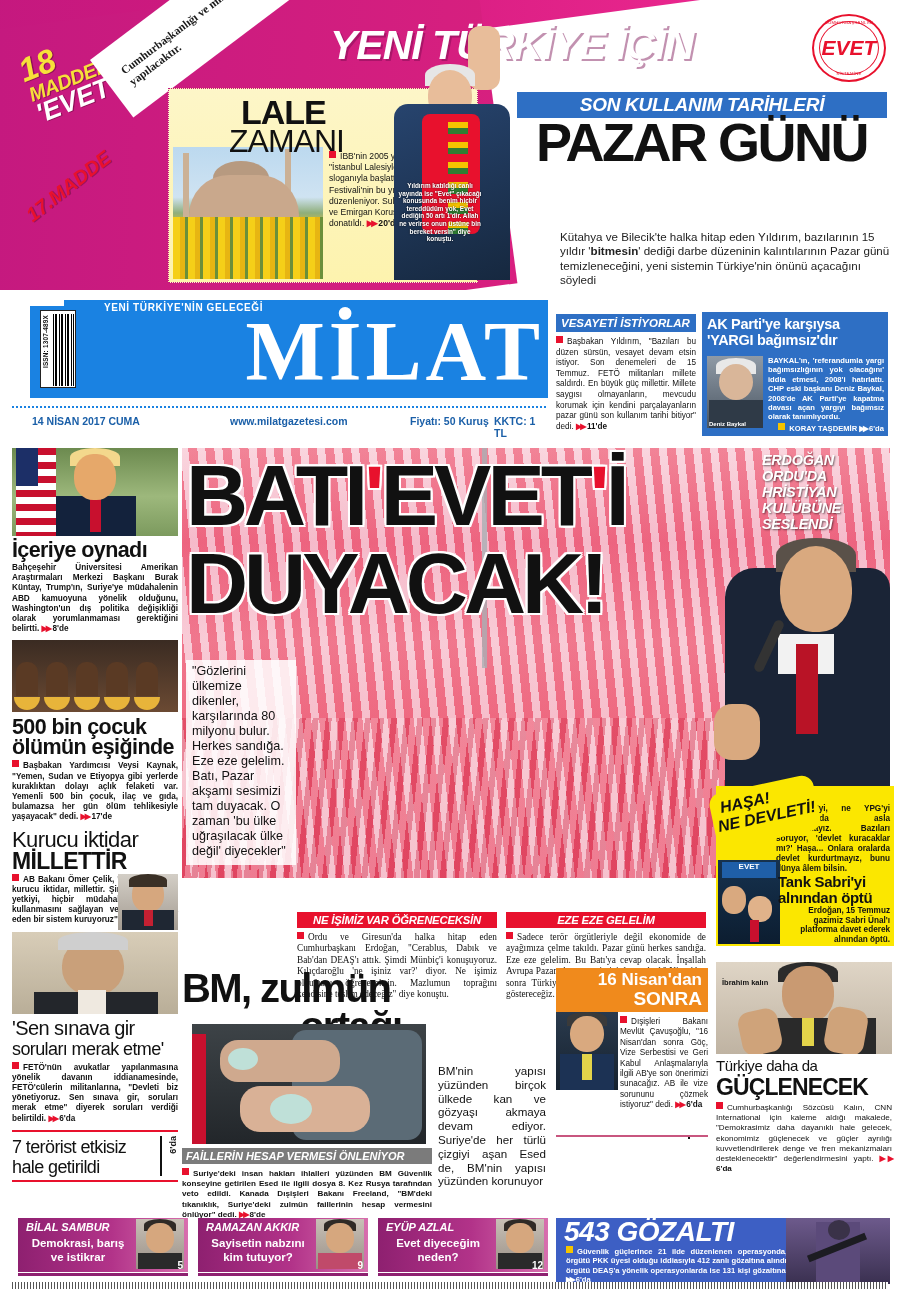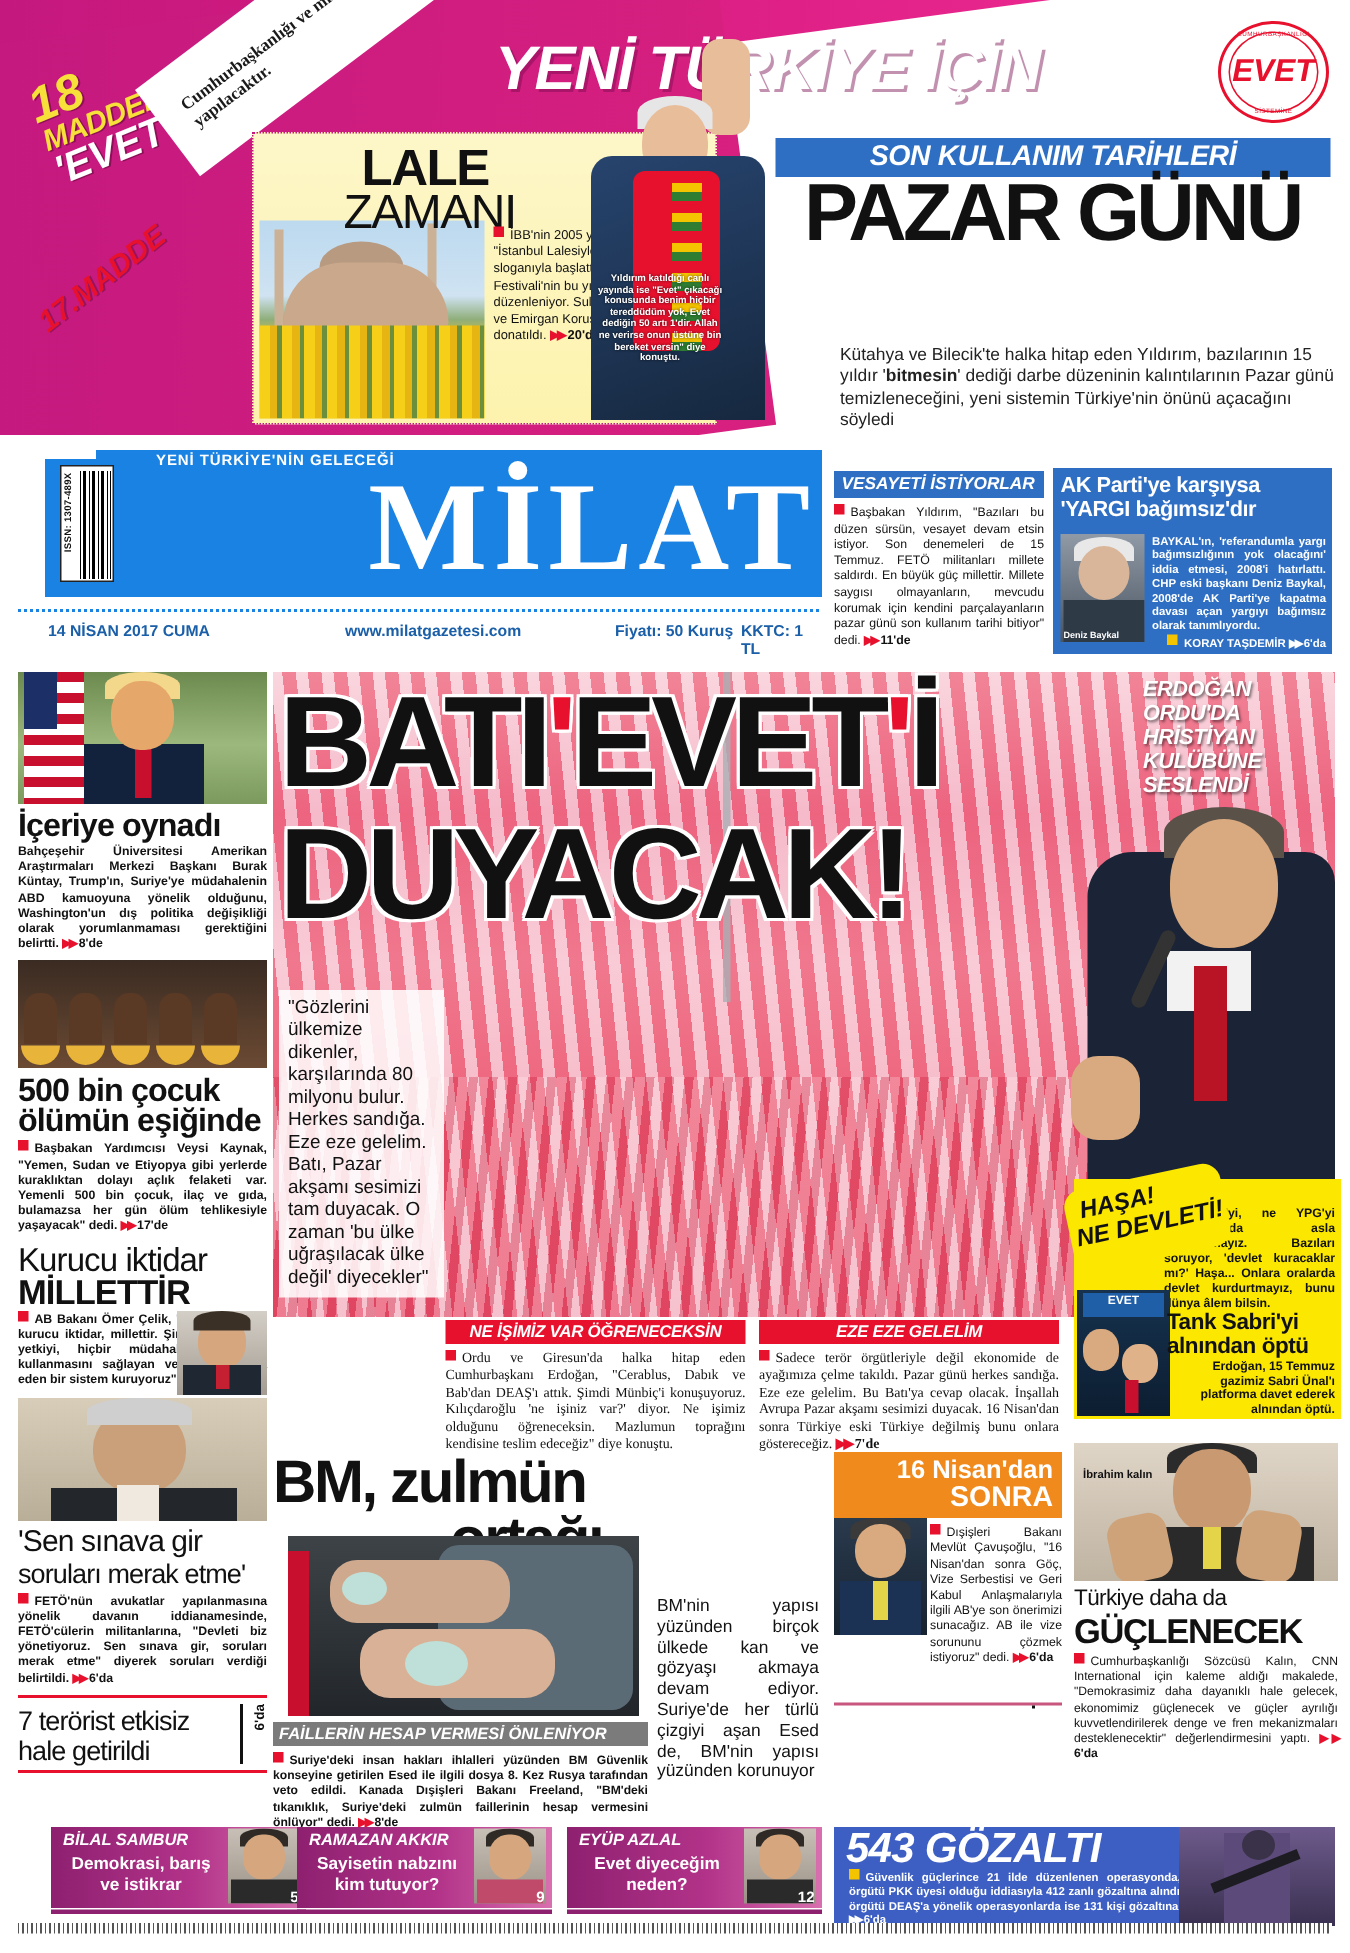--- a/index.html
+++ b/index.html
@@ -208,21 +208,21 @@
   .burst .ph { position:absolute; left:2px; top:74px; width:62px; height:84px; overflow:hidden;
      background:linear-gradient(180deg,#16324f,#0c1d30);}
   .burst .ph .bn { position:absolute; left:4px; top:2px; width:54px; height:16px; background:#1f5fa8; color:#fff; font-size:8px; font-weight:bold; text-align:center;}
   .burst .ph .f1 { position:absolute; left:4px; top:26px; width:24px; height:28px; background:#d9a97f; border-radius:46%;}
   .burst .ph .f2 { position:absolute; left:30px; top:36px; width:24px; height:26px; background:#e0b28a; border-radius:46%;}
   .burst .ph .t  { position:absolute; left:32px; top:60px; width:9px; height:22px; background:#c8102e;}
 
   
   .sbox { position:absolute; width:205px; }
   .sbox .hd { background:#e8112d; color:#fff; font-size:11.3px; font-weight:bold; font-style:italic;
-     text-align:center; padding:2px 0; letter-spacing:-.2px;}
+     text-align:center; padding:2px 0; letter-spacing:-.2px;margin-top:32px;}
   .sbox .tx { margin-top:4px; }
   #sbox1 { left:297px; top:880px; width:200px; }
   #sbox2 { left:506px; top:880px; width:200px; }
 
   
   .bm { position:absolute; left:182px; top:968px; width:364px; }
   .bm .h1 { position:absolute; left:0; top:0; font-size:40px; font-weight:bold; letter-spacing:-1.6px; line-height:40px;}
   .bm .h2 { position:absolute; left:118px; top:38px; font-size:40px; font-weight:bold; letter-spacing:-1.6px; line-height:40px;}
   .bm .ph { position:absolute; left:10px; top:56px; width:234px; height:120px; overflow:hidden;
      background:linear-gradient(180deg,#3d4347,#22262a);}
@@ -600,21 +600,21 @@
       <span class="sq sqy"></span><span>Güvenlik güçlerince 21 ilde düzenlenen operasyonda, terör örgütü PKK üyesi olduğu iddiasıyla 412 zanlı gözaltına alındı. Terör örgütü DEAŞ'a yönelik operasyonlarda ise 131 kişi gözaltına alındı.</span>
       <span class="arrow">▶▶</span>
       <b>6'da</b></div>
     <div class="ph">
       <div class="s"></div>
         <div class="hd"></div>
         <div class="g"></div>
     </div>
   </div>
 
-  <div class="colw" style="left:34px">
+  <div class="colw" style="left:18px">
     <div class="bar"></div>
     <div class="nm">BİLAL SAMBUR</div>
     <div class="ti">Demokrasi, barış ve istikrar</div>
     <div class="ph">
         <div class="hr"></div>
         <div class="f"></div>
         <div class="s"></div>
       </div>
     <div class="pgn">5</div>
     <div class="rb"></div>

